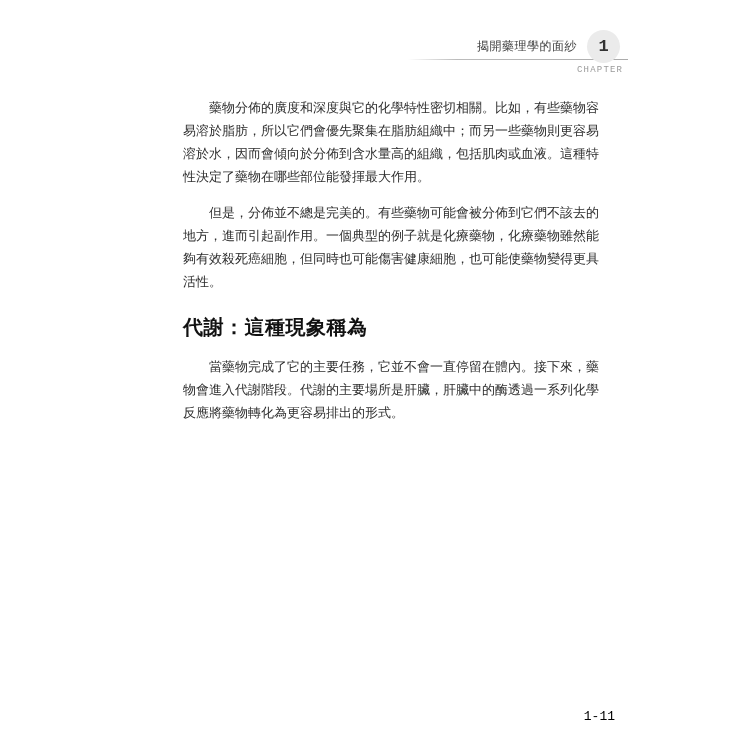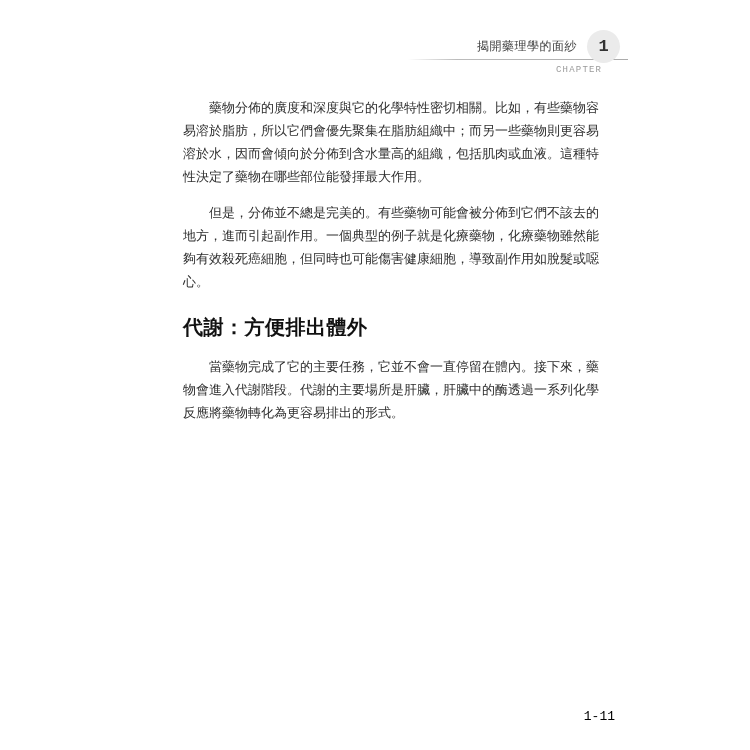--- a/index.html
+++ b/index.html
@@ -54,21 +54,21 @@
   }
   .chapter-number {
     font-size: 17px;
     font-weight: bold;
     color: #333333;
     line-height: 1;
   }
   .chapter-label {
     position: absolute;
     top: 65px;
-    left: 556px;
+    left: 577px;
     font-size: 9px;
     letter-spacing: 1.2px;
     color: #9a9a9a;
     z-index: 2;
   }
 
   
   .article {
     position: absolute;
     top: 97px;
@@ -112,22 +112,22 @@
   <div class="chapter-title">揭開藥理學的面紗</div>
 
   <div class="chapter-badge">
     <span class="chapter-number">1</span>
   </div>
 
   <div class="chapter-label">CHAPTER</div>
 
   <div class="article">
     <p>藥物分佈的廣度和深度與它的化學特性密切相關。比如，有些藥物容易溶於脂肪，所以它們會優先聚集在脂肪組織中；而另一些藥物則更容易溶於水，因而會傾向於分佈到含水量高的組織，包括肌肉或血液。這種特性決定了藥物在哪些部位能發揮最大作用。</p>
-    <p>但是，分佈並不總是完美的。有些藥物可能會被分佈到它們不該去的地方，進而引起副作用。一個典型的例子就是化療藥物，化療藥物雖然能夠有效殺死癌細胞，但同時也可能傷害健康細胞，導致副作用如脫髮或噁心。</p>
+    <p>但是，分佈並不總是完美的。有些藥物可能會被分佈到它們不該去的地方，進而引起副作用。一個典型的例子就是化療藥物，化療藥物雖然能夠有效殺死癌細胞，但同時也可能傷害健康細胞，也可能使藥物變得更具活性。</p>
 
-    <h2>代謝：方便排出體外</h2>
+    <h2>代謝：這種現象稱為</h2>
 
     <p>當藥物完成了它的主要任務，它並不會一直停留在體內。接下來，藥物會進入代謝階段。代謝的主要場所是肝臟，肝臟中的酶透過一系列化學反應將藥物轉化為更容易排出的形式。</p>
   </div>
 
   <div class="page-number">1-11</div>
 
 </div>
 
 </body></html>

